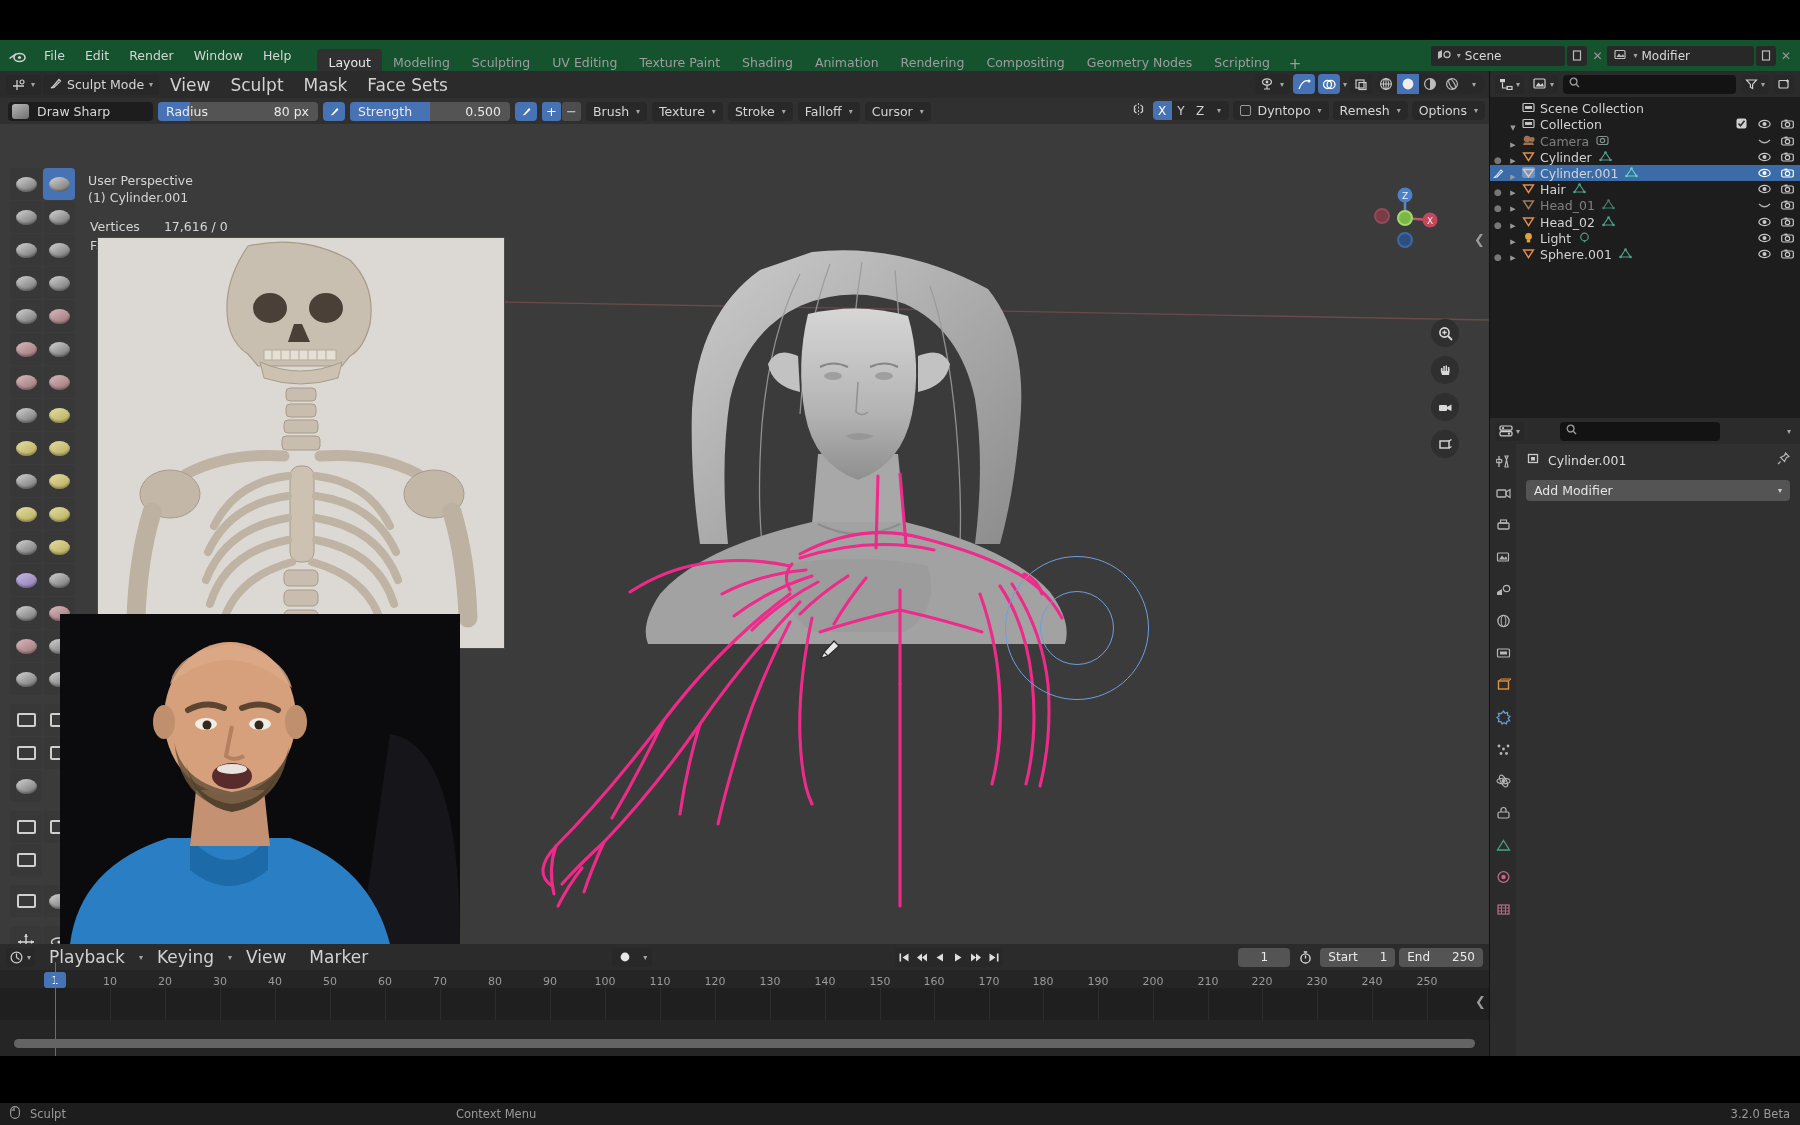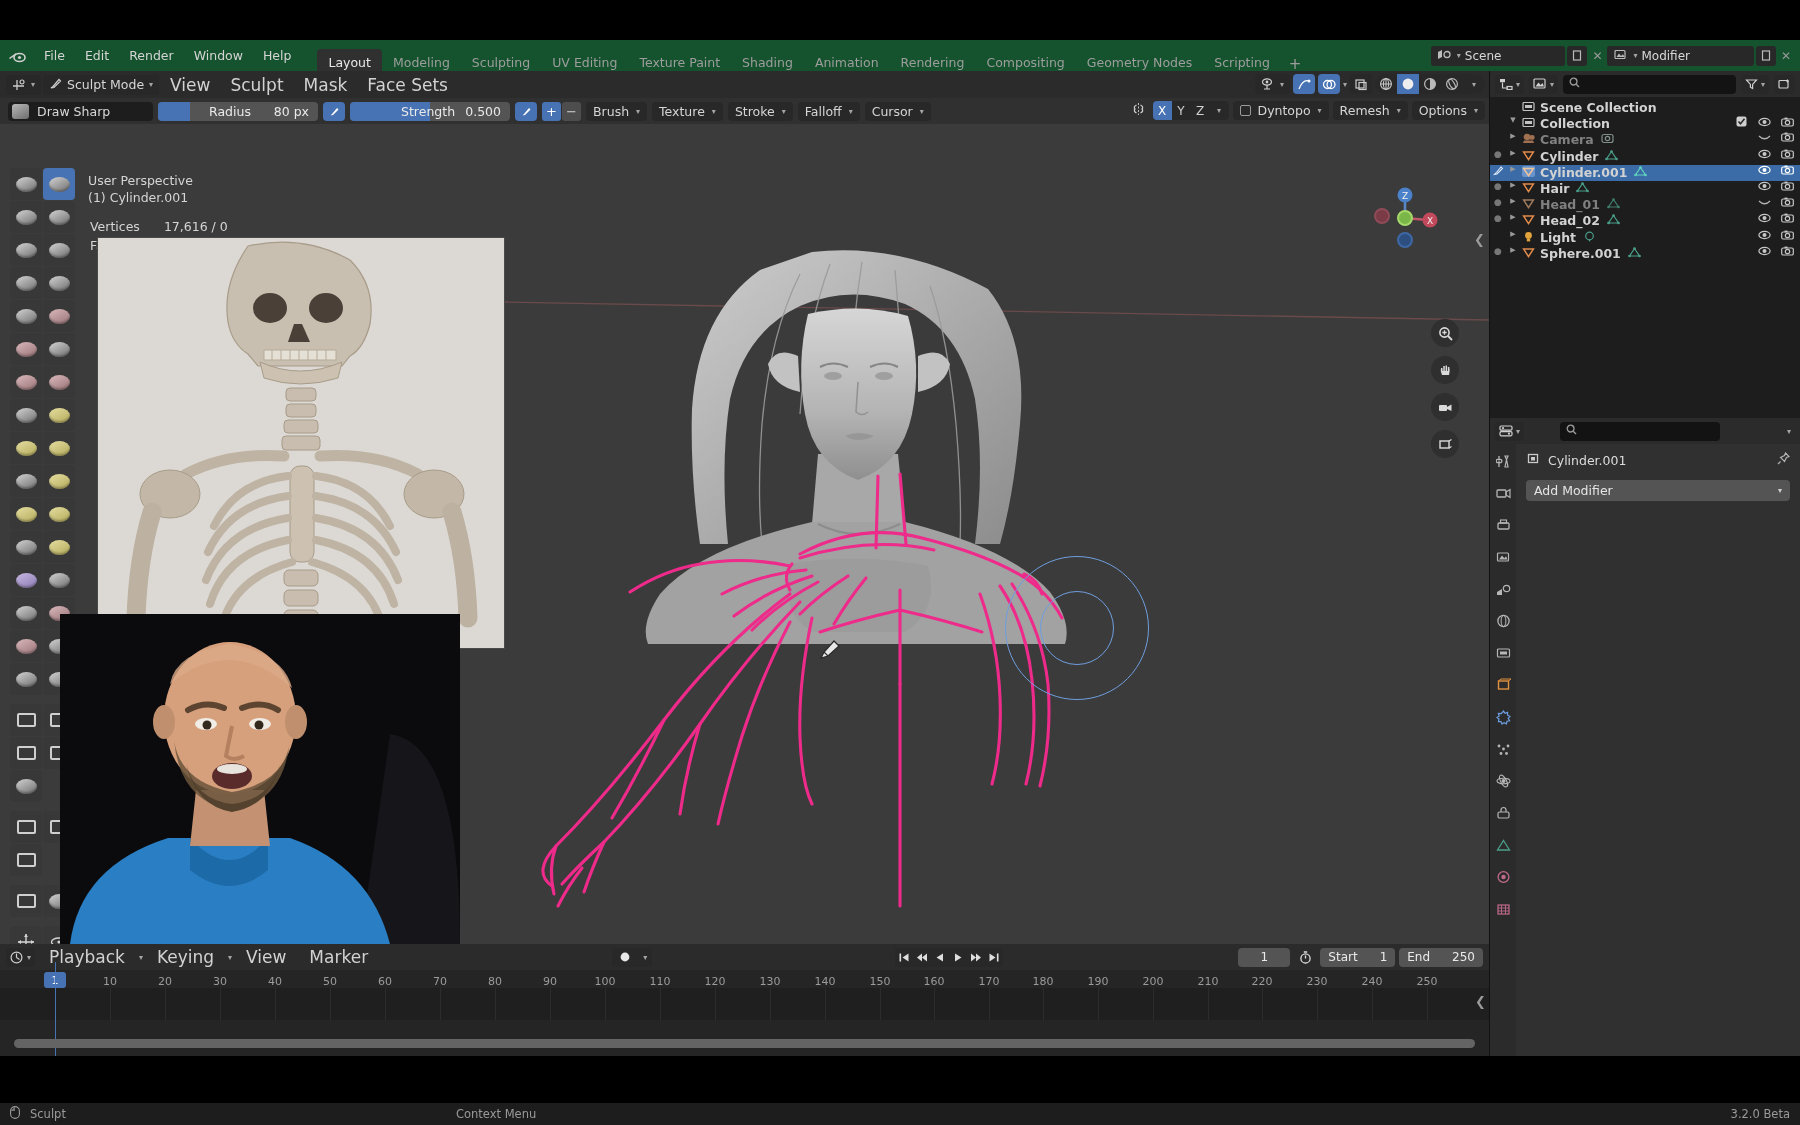--- a/index.html
+++ b/index.html
@@ -88,21 +88,21 @@
     display:flex; align-items:center; height:19px; background:#1d1d1d; border-radius:4px;
     width:145px; padding-left:4px; gap:8px;
   }
   .brush-thumb { width:17px; height:15px; border-radius:3px; background:linear-gradient(150deg,#b8b8b8,#6d6d6d); }
   .brush-name { font-size:12.5px; color:#d8d8d8; }
   .slider {
     display:flex; align-items:center; height:19px; border-radius:4px; background:#545454;
     overflow:hidden; position:relative; font-size:12.5px;
   }
   .slider .fill { position:absolute; left:0; top:0; bottom:0; background:#4772b3; }
-  .slider .lbl { position:relative; padding-left:8px; color:#e9e9e9;margin-left:43px; }
+  .slider .lbl { position:relative; padding-left:8px; color:#e9e9e9; }
   .slider .val { position:relative; margin-left:auto; padding-right:9px; color:#e9e9e9; }
   .tgl-btn {
     width:22px; height:19px; border-radius:4px; background:#4772b3;
     display:flex; align-items:center; justify-content:center; color:#fff; font-size:11px;
   }
   .pm-group { display:flex; gap:1px; }
   .pm { width:19px; height:19px; background:#4772b3; color:#fff; display:flex; align-items:center; justify-content:center; font-size:13px; border-radius:3px;}
   .pm.minus { background:#4d4d4d; color:#c9c9c9; }
   .drop {
     display:flex; align-items:center; height:19px; background:#282828; border-radius:4px;
@@ -173,21 +173,21 @@
   }
   .outl-header {
     height:26px; background:#2b2b2b; display:flex; align-items:center; padding:0 5px; gap:5px;
   }
   .icon-pill { display:flex; align-items:center; height:19px; background:#282828; border-radius:4px; padding:0 4px; gap:3px; }
   .search-box {
     flex:1; height:19px; background:#131313; border-radius:4px; display:flex; align-items:center;
     padding:0 6px; gap:5px; color:#8a8a8a; font-size:12px;
   }
   .outl-rows { padding-top:3px; font-size:12.5px; }
-  .orow { height:16.2px; display:flex; align-items:flex-start; position:relative; color:#d2d2d2;font-weight:bold; }
+  .orow { height:16.2px; display:flex; align-items:flex-end; position:relative; color:#d2d2d2; }
   .orow.sel { background:#3b6ca8; }
   .orow .dot { width:16px; text-align:center; color:#777; font-size:9px; }
   .orow .disc { width:14px; text-align:center; color:#9a9a9a; font-size:7px; }
   .orow .oicon { width:17px; text-align:center; }
   .orow .olabel { padding-left:3px; }
   .orow.dim .olabel { color:#808080; }
   .orow .otype { margin-left:7px; }
   .orow-right { position:absolute; right:6px; display:flex; gap:9px; align-items:center; }
   .eye, .cam, .chk { width:14px; text-align:center; color:#c8c8c8; font-size:11px; }
   .brushmark { position:absolute; left:3px; color:#dce6f5; font-size:10px; }

